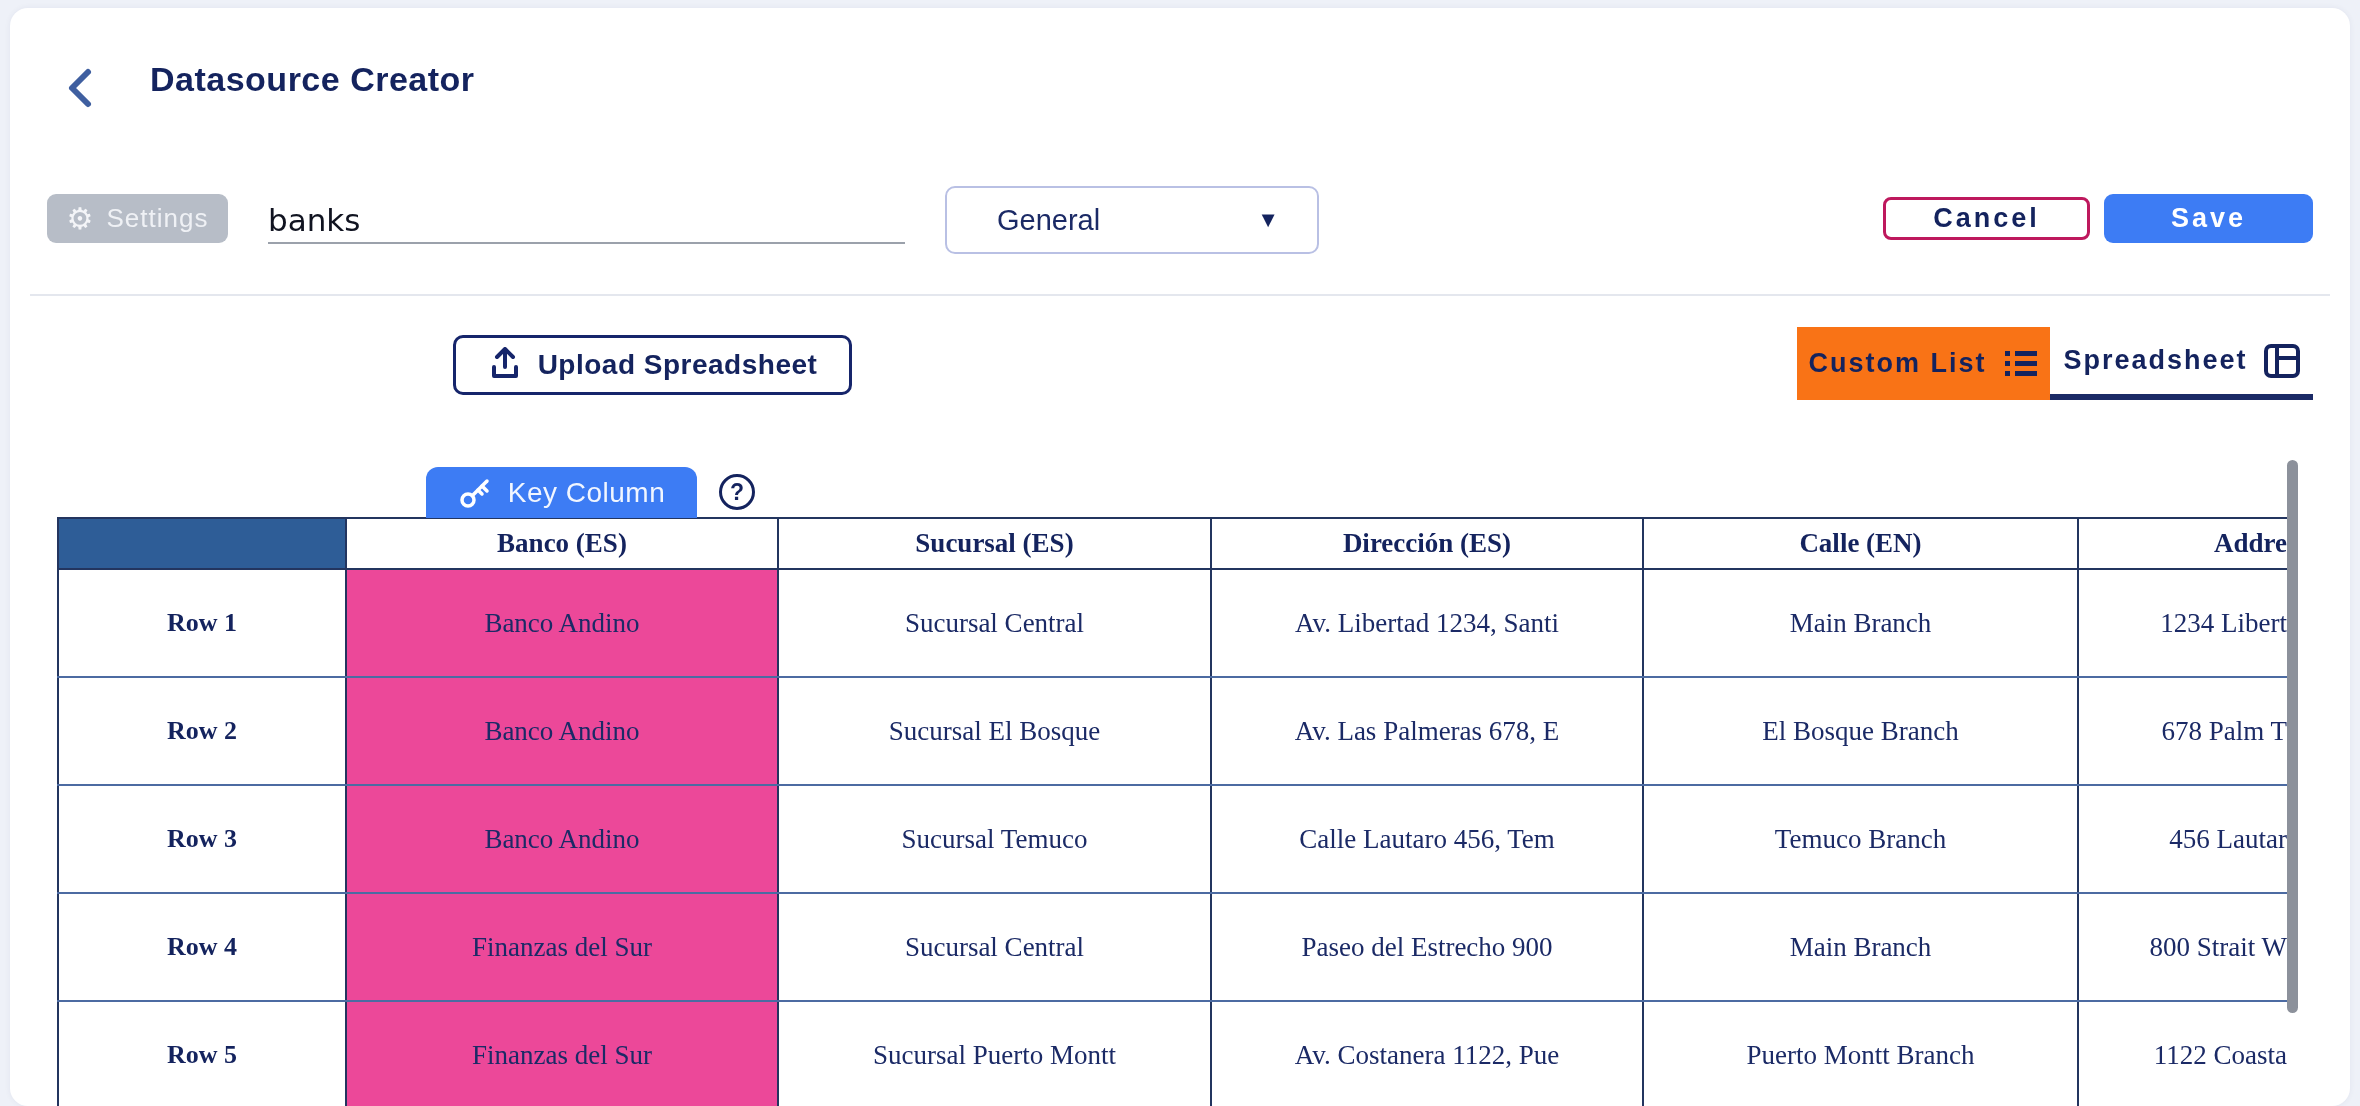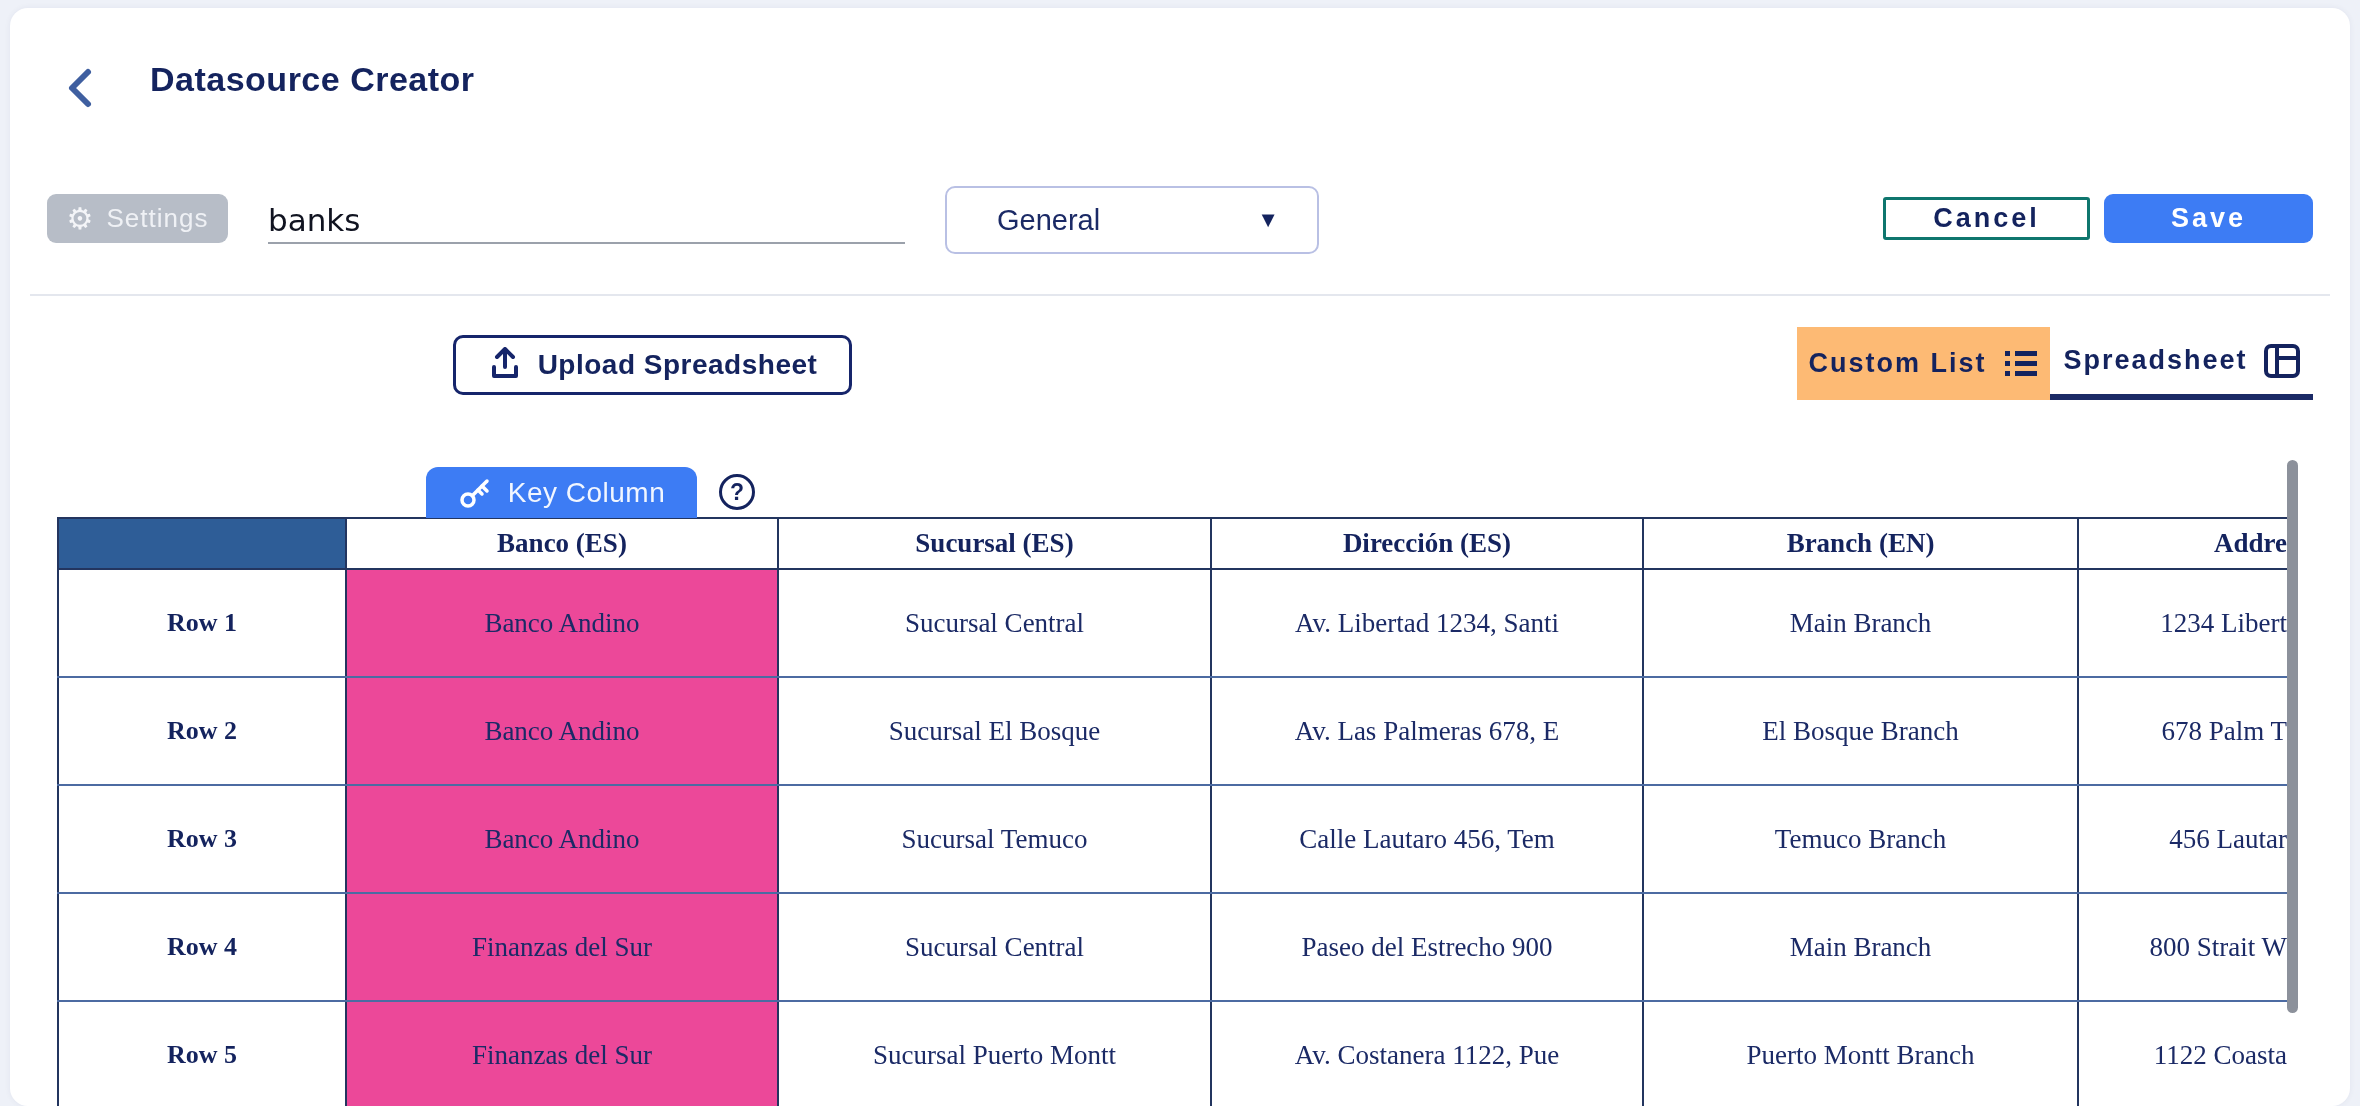--- a/index.html
+++ b/index.html
@@ -21,41 +21,41 @@
   .name-input{position:absolute;left:268px;top:198px;width:637px;height:44px;border:none;
               border-bottom:2px solid #9ba1ab;font-size:31px;color:#101320;outline:none;
               font-family:"DejaVu Sans",sans-serif;background:transparent;padding:0;}
   .select-box{position:absolute;left:945px;top:186px;width:370px;height:64px;
               border:2px solid #b9c0e4;border-radius:10px;display:flex;align-items:center;
               cursor:pointer;background:#fff;}
   .select-box .val{margin-left:50px;font-size:29px;color:#1b2a66;}
   .select-box .caret{position:absolute;right:38px;top:50%;transform:translateY(-50%);
               font-size:22px;color:#14235e;}
   .cancel-btn{position:absolute;left:1883px;top:197px;width:207px;height:43px;background:#fff;
-              border:3px solid #0f766e;border-radius:3px;color:#14235e;font-size:27px;
+              border:3px solid #be185d;border-radius:8px;color:#14235e;font-size:27px;
               font-weight:bold;letter-spacing:3px;display:flex;align-items:center;justify-content:center;}
   .save-btn{position:absolute;left:2104px;top:194px;width:209px;height:49px;background:#3d7cf4;
               border:none;border-radius:9px;color:#ffffff;font-size:27px;font-weight:bold;
               letter-spacing:3px;display:flex;align-items:center;justify-content:center;}
   .divider{position:absolute;left:30px;top:294px;width:2300px;height:2px;background:#e4e7ee;}
 
   
   .search-box{position:absolute;left:47px;top:334px;width:368px;height:62px;
               border:2px solid #c7ccd9;border-radius:10px;display:flex;align-items:center;background:#fff;}
   .search-box input{border:none;outline:none;background:transparent;font-size:28px;
               margin-left:28px;width:260px;color:#101320;font-family:"DejaVu Sans",sans-serif;}
   .search-box input::placeholder{color:#8f95a3;}
   .search-icon{position:absolute;right:24px;top:14px;}
   .upload-btn{position:absolute;left:453px;top:335px;width:399px;height:60px;background:#fff;
               border:3px solid #16256b;border-radius:10px;display:flex;align-items:center;
               justify-content:center;gap:16px;color:#14235e;font-size:28px;font-weight:bold;letter-spacing:0.5px;}
   .tab{position:absolute;top:327px;height:73px;display:flex;align-items:center;
        justify-content:center;gap:16px;font-size:27px;font-weight:bold;color:#14235e;
        letter-spacing:2px;cursor:pointer;box-sizing:border-box;}
-  .tab-custom{left:1797px;width:253px;background:#fdba74;}
+  .tab-custom{left:1797px;width:253px;background:#f97316;}
   .tab-spread{left:2050px;width:263px;background:#ffffff;border-bottom:6px solid #1b2a66;}
 
   
   .key-tab{position:absolute;left:426px;top:467px;width:271px;height:51px;background:#3d7cf4;
            border-radius:12px 12px 0 0;display:flex;align-items:center;justify-content:center;
            gap:16px;color:rgba(255,255,255,0.93);font-size:28px;letter-spacing:0.5px;z-index:5;}
   .help-btn{position:absolute;left:719px;top:474px;width:36px;height:36px;border:3.5px solid #14235e;
            border-radius:50%;display:flex;align-items:center;justify-content:center;
            font-size:23px;font-weight:bold;color:#14235e;box-sizing:border-box;cursor:pointer;}
 
@@ -153,21 +153,21 @@
         <col style="width:432px">
           <col style="width:435px">
           <col style="width:432px">
       </colgroup>
       <thead>
         <tr>
           <th class="corner"></th>
           <th>Banco (ES)</th>
           <th>Sucursal (ES)</th>
           <th>Dirección (ES)</th>
-          <th>Branch (EN)</th>
+          <th>Calle (EN)</th>
           <th>
             <div class="clip">Addre</div>
           </th>
         </tr>
       </thead>
       <tbody>
           <tr>
             <th class="rowhead">Row 1</th>
             <td class="keycol">Banco Andino</td>
             <td>Sucursal Central</td>

